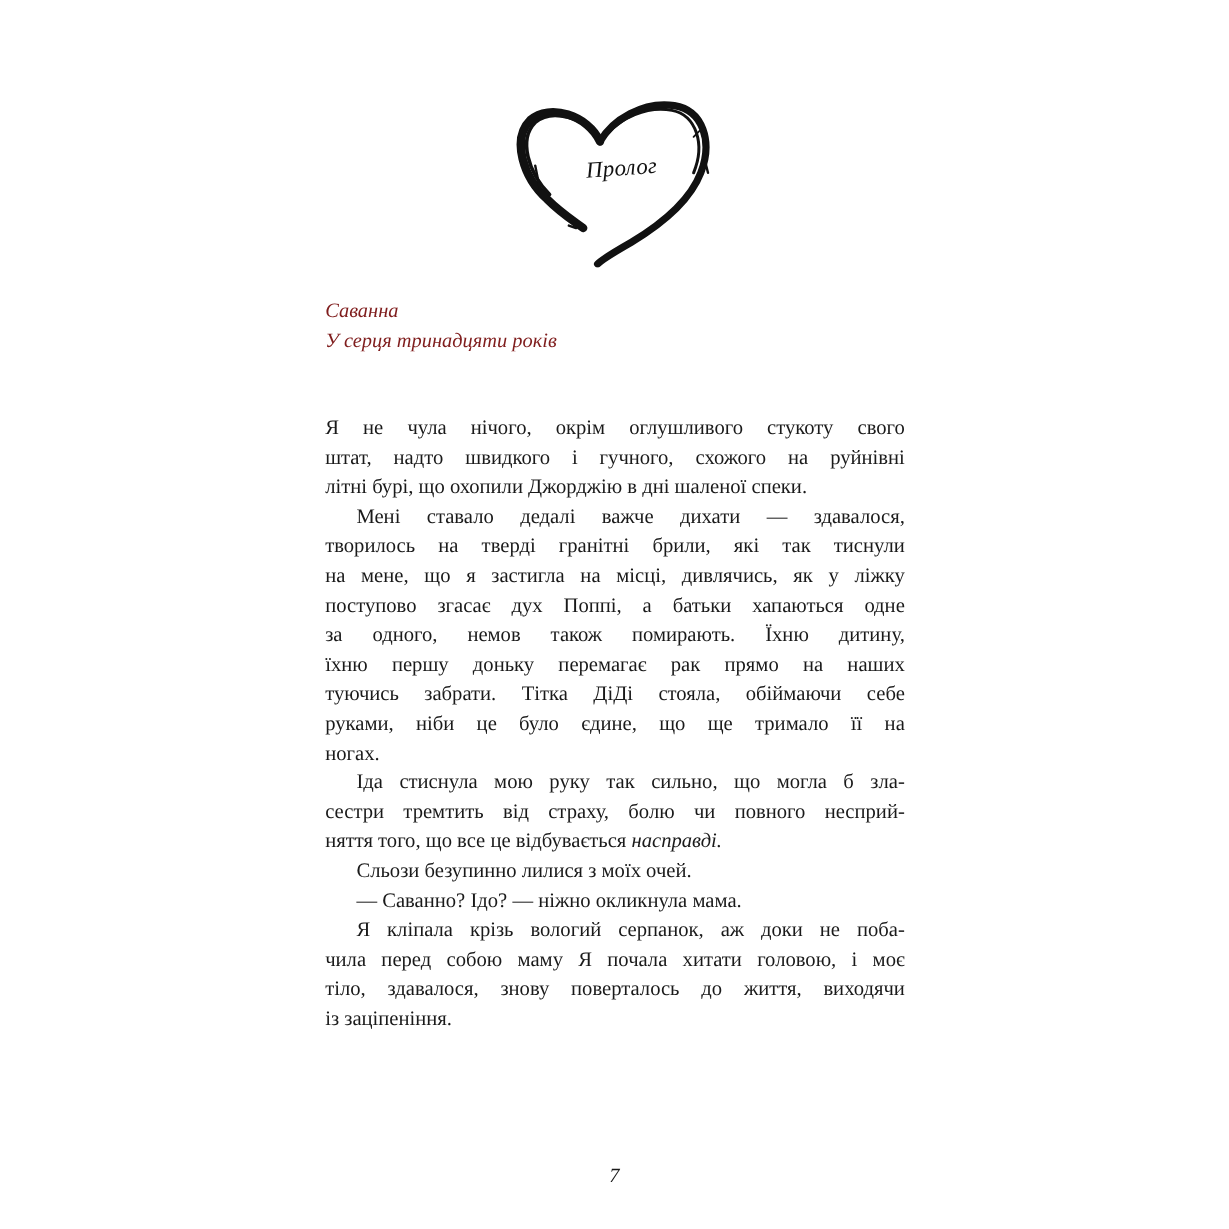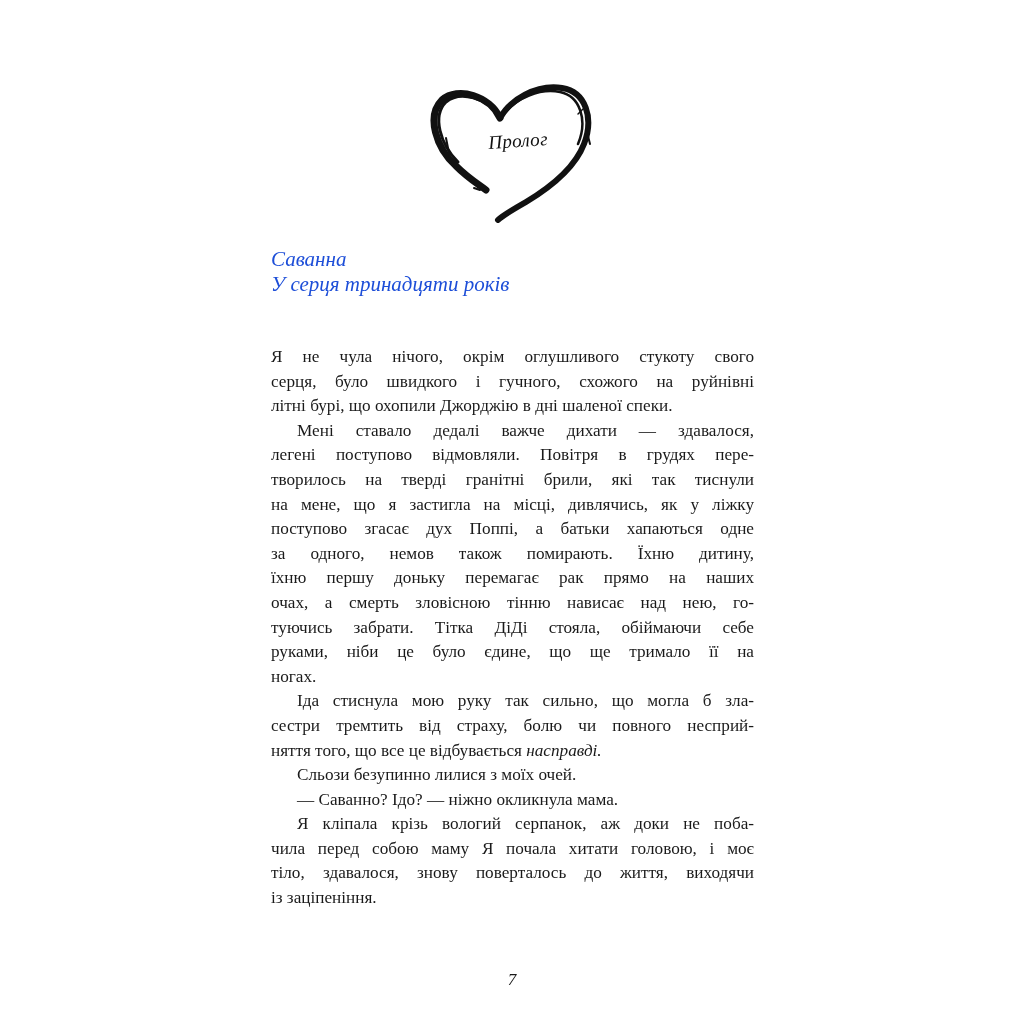--- a/index.html
+++ b/index.html
@@ -40,23 +40,23 @@
       transform: rotate(-4deg);
       letter-spacing: 0.3px;
     }
     .meta {
       position: absolute;
       left: 271px;
       top: 247px;
       width: 483px;
       font-family: "Liberation Serif", serif;
       font-style: italic;
-      font-size: 21px;
+      font-size: 17px;
       line-height: 24.5px;
-      color: #1d4ed8;
+      color: #7f1d1d;
     }
     .meta div { white-space: nowrap; }
     .body-text {
       position: absolute;
       left: 271px;
       top: 345px;
       width: 483px;
       font-family: "Liberation Serif", serif;
       font-size: 17.2px;
       line-height: 24.6px;
@@ -109,30 +109,28 @@
     <div class="heart-title">Пролог</div>
   </div>
 
   <div class="meta">
     <div>Саванна</div>
     <div>У серця тринадцяти років</div>
   </div>
 
   <div class="body-text" id="body-text">
       <span class="line">Я не чула нічого, окрім оглушливого стукоту свого</span>
-      <span class="line">серця, було швидкого і гучного, схожого на руйнівні</span>
+      <span class="line">штат, надто швидкого і гучного, схожого на руйнівні</span>
       <span class="line last">літні бурі, що охопили Джорджію в дні шаленої спеки.</span>
       <span class="line indent">Мені ставало дедалі важче дихати — здавалося,</span>
-      <span class="line">легені поступово відмовляли. Повітря в грудях пере-</span>
       <span class="line">творилось на тверді гранітні брили, які так тиснули</span>
       <span class="line">на мене, що я застигла на місці, дивлячись, як у ліжку</span>
       <span class="line">поступово згасає дух Поппі, а батьки хапаються одне</span>
       <span class="line">за одного, немов також помирають. Їхню дитину,</span>
       <span class="line">їхню першу доньку перемагає рак прямо на наших</span>
-      <span class="line">очах, а смерть зловісною тінню нависає над нею, го-</span>
       <span class="line">туючись забрати. Тітка ДіДі стояла, обіймаючи себе</span>
       <span class="line">руками, ніби це було єдине, що ще тримало її на</span>
       <span class="line last">ногах.</span>
       <span class="line indent">Іда стиснула мою руку так сильно, що могла б зла-</span>
       <span class="line">сестри тремтить від страху, болю чи повного несприй-</span>
       <span class="line last">няття того, що все це відбувається <span class="em">насправді.</span></span>
       <span class="line indent last">Сльози безупинно лилися з моїх очей.</span>
       <span class="line indent last">— Саванно? Ідо? — ніжно окликнула мама.</span>
       <span class="line indent">Я кліпала крізь вологий серпанок, аж доки не поба-</span>
       <span class="line">чила перед собою маму Я почала хитати головою, і моє</span>

